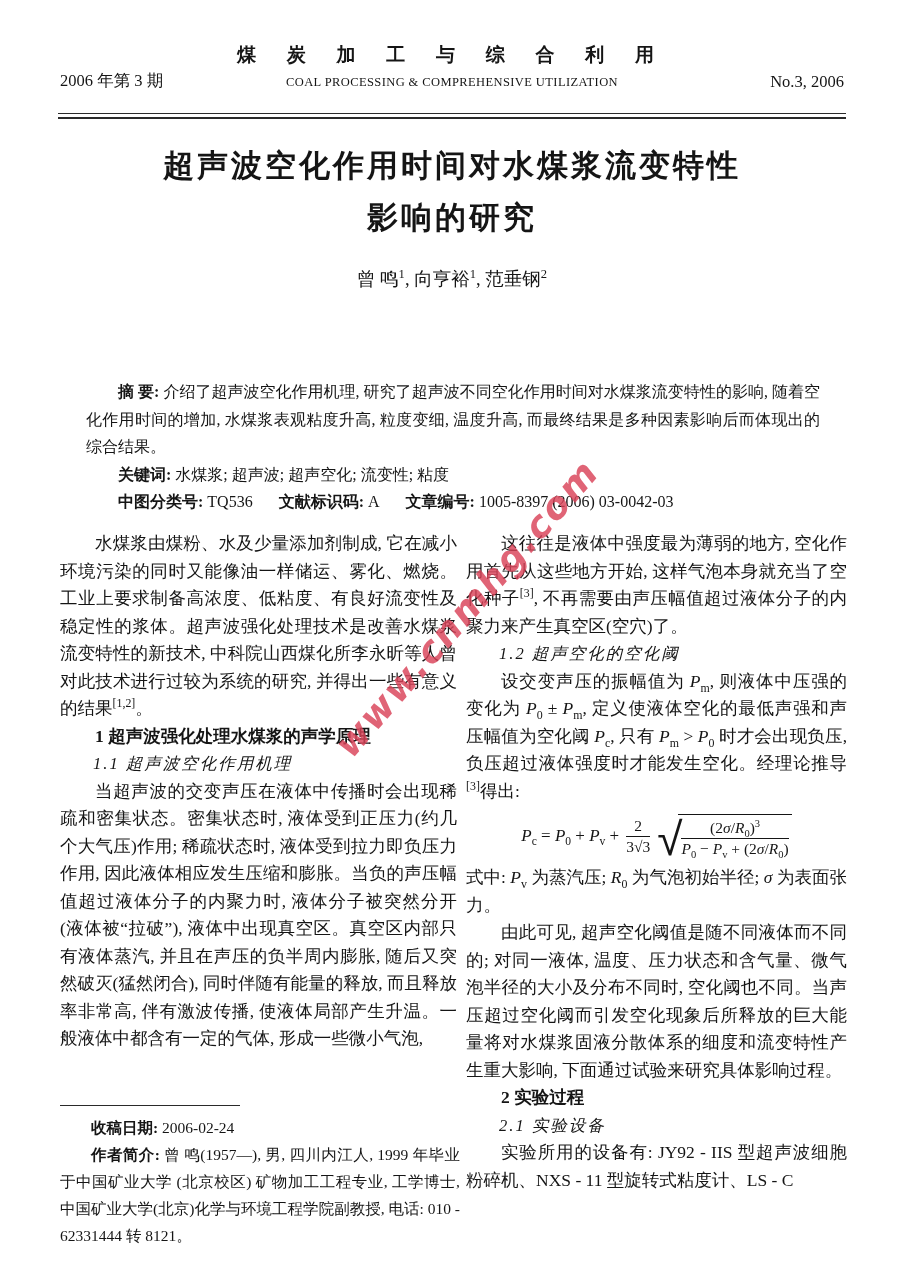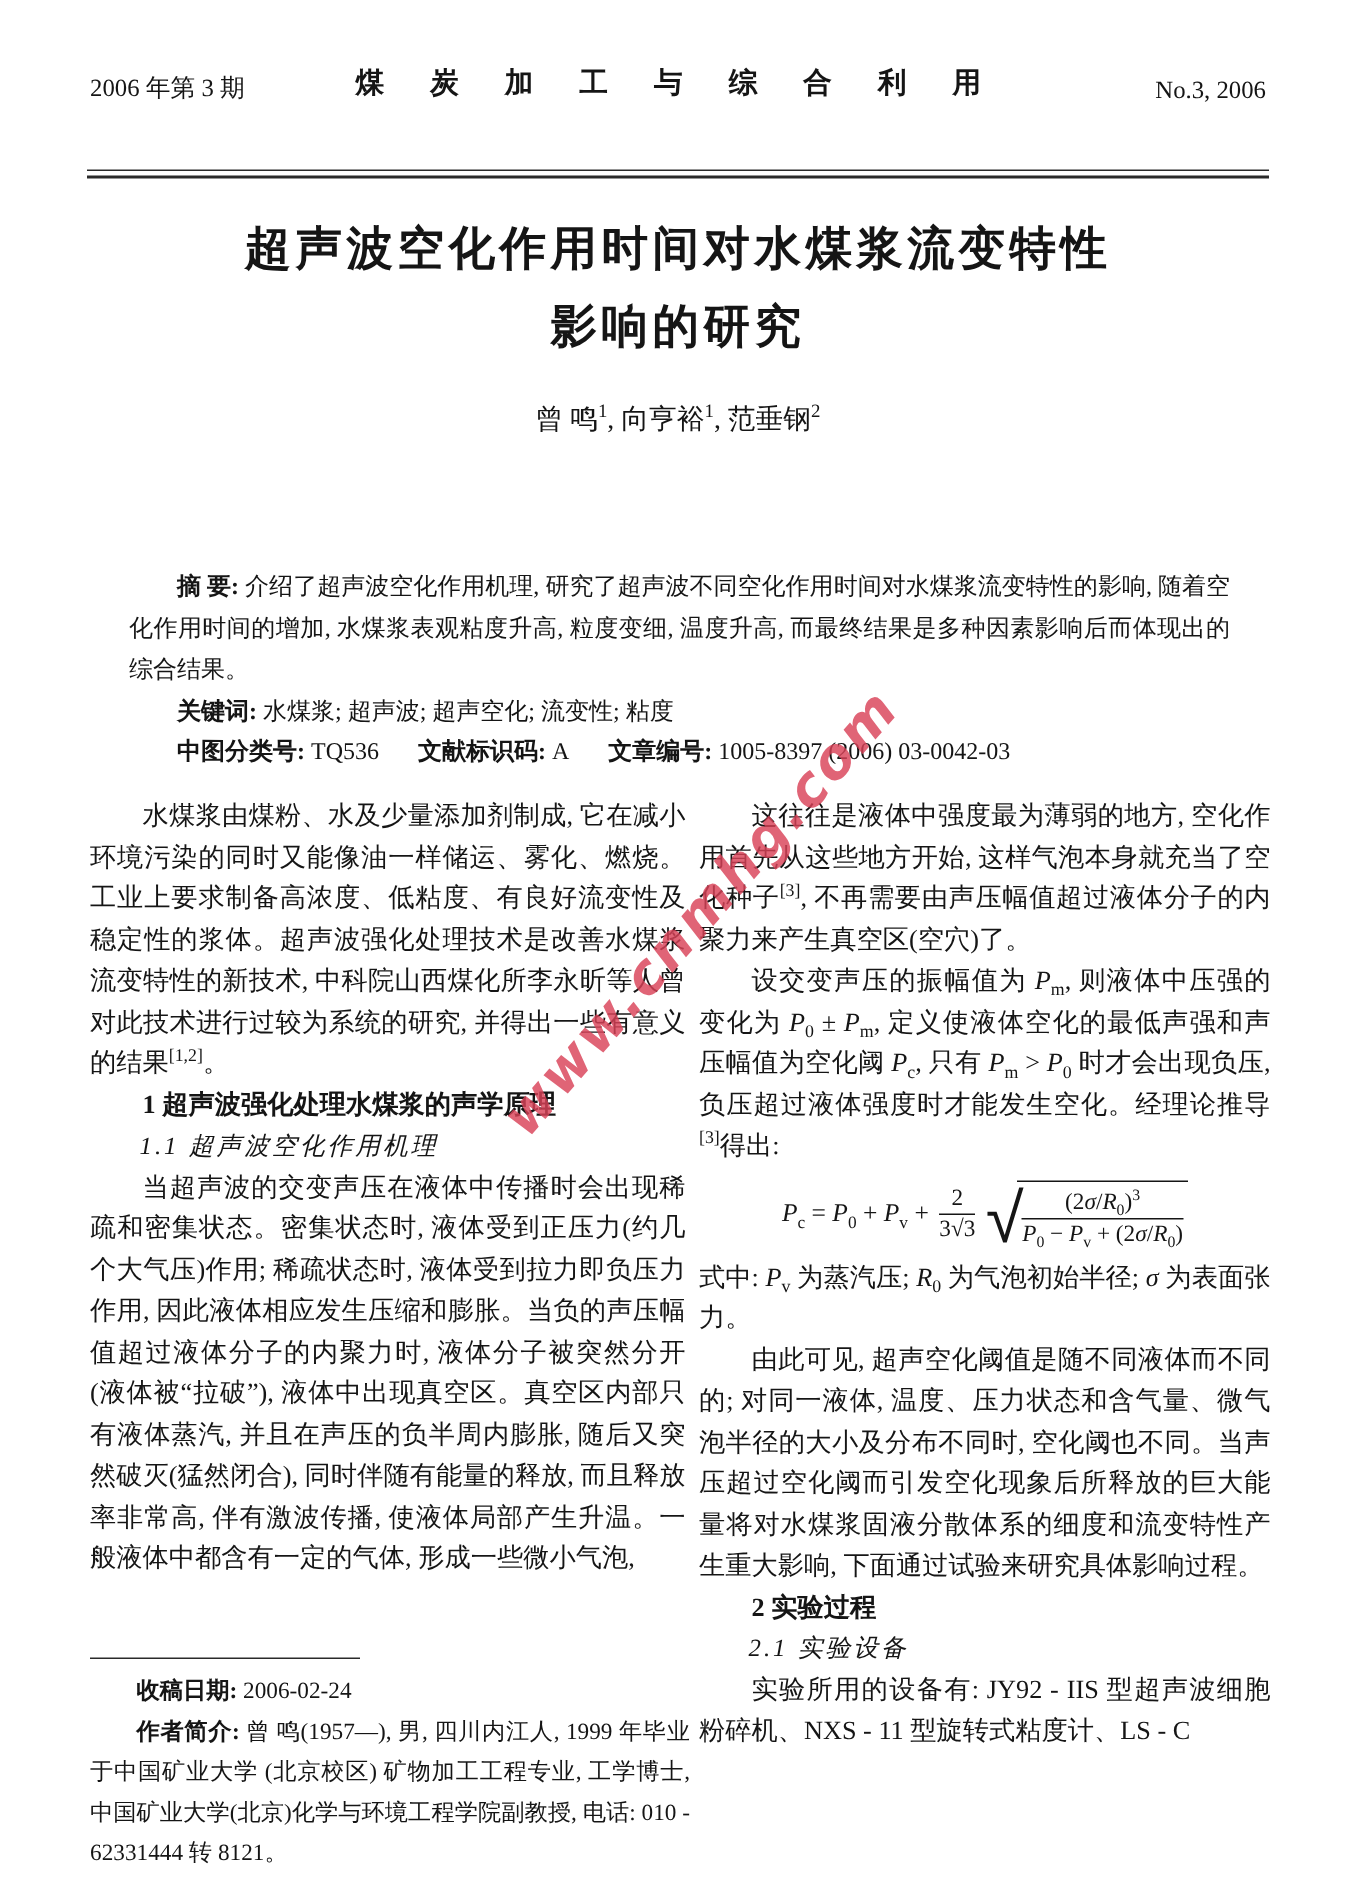--- a/index.html
+++ b/index.html
@@ -64,20 +64,21 @@
              letter-spacing:2px;color:rgba(217,66,88,.82);
              font-family:"DejaVu Sans",cursive,sans-serif;pointer-events:none;}
 </style>
 </head>
 <body>
 
 <div class="page">
 
   <div class="hdr">
     <div class="hdr-journal-cn">煤 炭 加 工 与 综 合 利 用</div>
+    <div class="hdr-journal-en">COAL PROCESSING &amp; COMPREHENSIVE UTILIZATION</div>
     <div class="hdr-issue-left">2006 年第 3 期</div>
     <div class="hdr-issue-right">No.3, 2006</div>
   </div>
   <div class="hdr-rule"></div>
 
   <div class="title">
     <div>超声波空化作用时间对水煤浆流变特性</div>
     <div>影响的研究</div>
   </div>
 
@@ -91,20 +92,21 @@
 
   <div class="col col-left">
     <p>水煤浆由煤粉、水及少量添加剂制成, 它在减小环境污染的同时又能像油一样储运、雾化、燃烧。工业上要求制备高浓度、低粘度、有良好流变性及稳定性的浆体。超声波强化处理技术是改善水煤浆流变特性的新技术, 中科院山西煤化所李永昕等人曾对此技术进行过较为系统的研究, 并得出一些有意义的结果<sup>[1,2]</sup>。</p>
     <p class="sec-h">1  超声波强化处理水煤浆的声学原理</p>
     <p class="sub-h">1.1  超声波空化作用机理</p>
     <p>当超声波的交变声压在液体中传播时会出现稀疏和密集状态。密集状态时, 液体受到正压力(约几个大气压)作用; 稀疏状态时, 液体受到拉力即负压力作用, 因此液体相应发生压缩和膨胀。当负的声压幅值超过液体分子的内聚力时, 液体分子被突然分开(液体被“拉破”), 液体中出现真空区。真空区内部只有液体蒸汽, 并且在声压的负半周内膨胀, 随后又突然破灭(猛然闭合), 同时伴随有能量的释放, 而且释放率非常高, 伴有激波传播, 使液体局部产生升温。一般液体中都含有一定的气体, 形成一些微小气泡,</p>
   </div>
 
   <div class="col col-right">
     <p>这往往是液体中强度最为薄弱的地方, 空化作用首先从这些地方开始, 这样气泡本身就充当了空化种子<sup>[3]</sup>, 不再需要由声压幅值超过液体分子的内聚力来产生真空区(空穴)了。</p>
+    <p class="sub-h">1.2  超声空化的空化阈</p>
     <p>设交变声压的振幅值为 <i>P</i><sub>m</sub>, 则液体中压强的变化为 <i>P</i><sub>0</sub> ± <i>P</i><sub>m</sub>, 定义使液体空化的最低声强和声压幅值为空化阈 <i>P</i><sub>c</sub>, 只有 <i>P</i><sub>m</sub> &gt; <i>P</i><sub>0</sub> 时才会出现负压, 负压超过液体强度时才能发生空化。经理论推导<sup>[3]</sup>得出:</p>
 
     <div class="formula">
       <span><i>P</i><sub>c</sub> = <i>P</i><sub>0</sub> + <i>P</i><sub>v</sub> +</span>
       <span class="frac">
         <span class="num">2</span>
         <span class="den">3√3</span>
       </span>
       <span class="rad">
         <span class="rad-sign">√</span>

